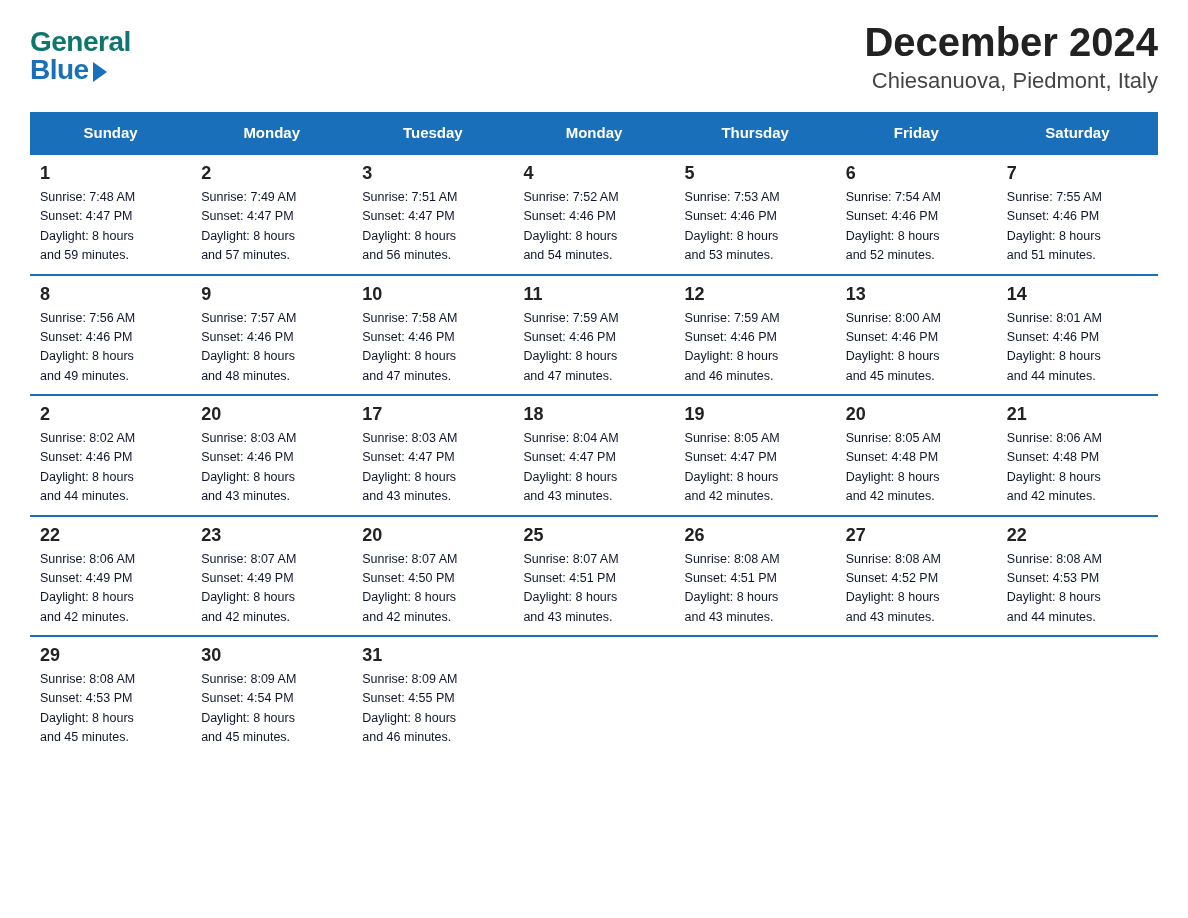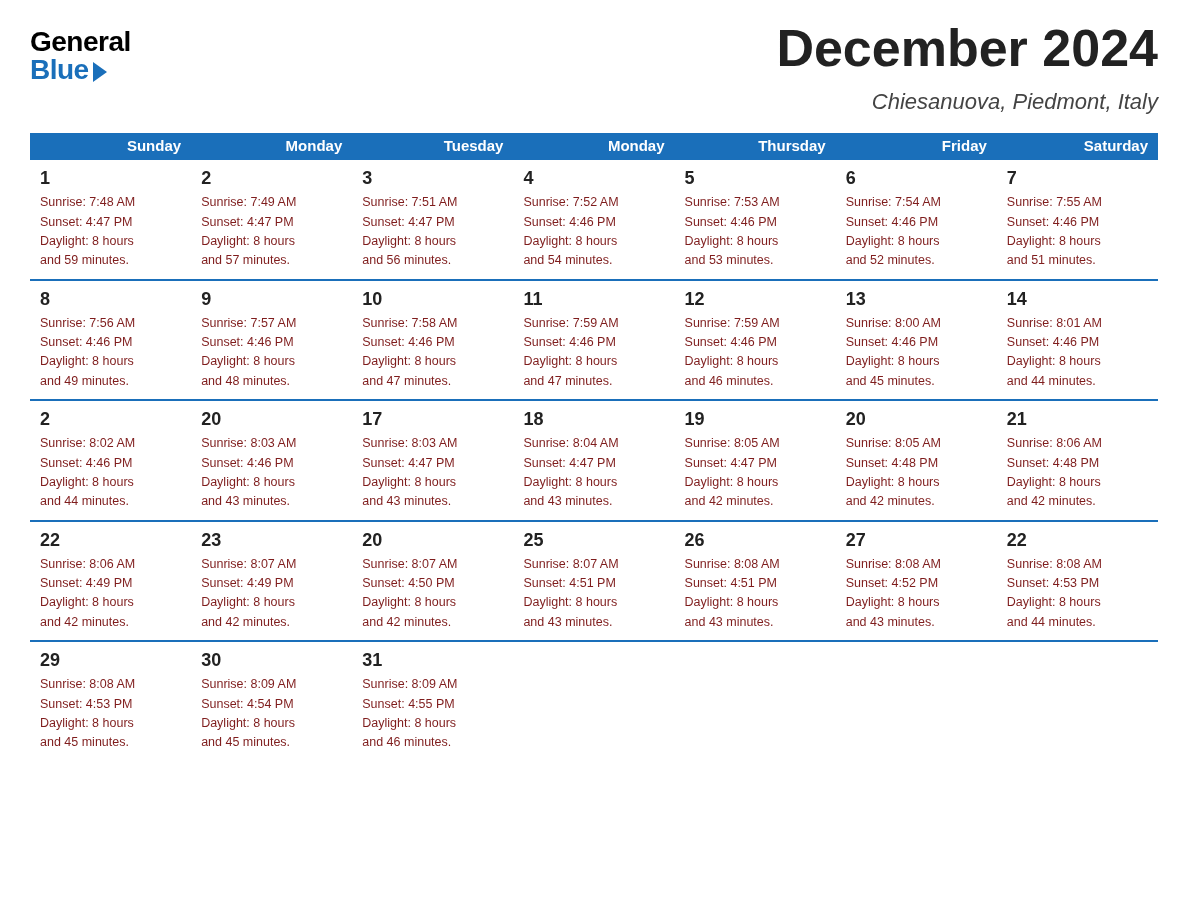--- a/index.html
+++ b/index.html
@@ -22,21 +22,21 @@
     .logo {
       display: flex;
       flex-direction: column;
       align-items: flex-start;
       margin-top: 8px;
     }
 
     .logo-general {
       font-size: 28px;
       font-weight: bold;
-      color: #000000;
+      color: #0f766e;
       letter-spacing: -0.5px;
       line-height: 1;
     }
 
     .logo-blue {
       font-size: 28px;
       font-weight: bold;
       color: #1a6fba;
       letter-spacing: -0.5px;
       line-height: 1;
@@ -54,47 +54,46 @@
       margin-left: 4px;
       position: relative;
       top: -2px;
     }
 
     .title-area {
       text-align: right;
     }
 
     .month-title {
-      font-size: 52px;
+      font-size: 40px;
       font-weight: bold;
       color: #222;
       line-height: 1.1;
     }
 
     .location-title {
       font-size: 22px;
       color: #444;
-      margin-top: 12px;
-      font-style: italic;
+      margin-top: 4px;
     }
 
     
     .calendar-table {
       width: 100%;
       border-collapse: collapse;
       table-layout: fixed;
     }
 
     .calendar-table thead tr th {
       background-color: #1a6fba;
       color: #fff;
       font-size: 15px;
       font-weight: bold;
-      padding: 4px 10px;
-      text-align: right;
+      padding: 12px 10px;
+      text-align: center;
       border: none;
     }
 
     .calendar-table tbody tr td {
       vertical-align: top;
       padding: 8px 10px;
       border-top: 2px solid #1a6fba;
       font-size: 13px;
       color: #333;
       background: #fff;
@@ -106,21 +105,21 @@
       font-size: 18px;
       font-weight: bold;
       color: #222;
       display: block;
       margin-bottom: 4px;
     }
 
     .day-detail {
       font-size: 12.5px;
       line-height: 1.55;
-      color: #7f1d1d;
+      color: #0f172a;
     }
 
     .empty-cell {
       background: #fff;
     }
 
     .calendar-table tbody tr td:first-child {
       
     }
   </style>

